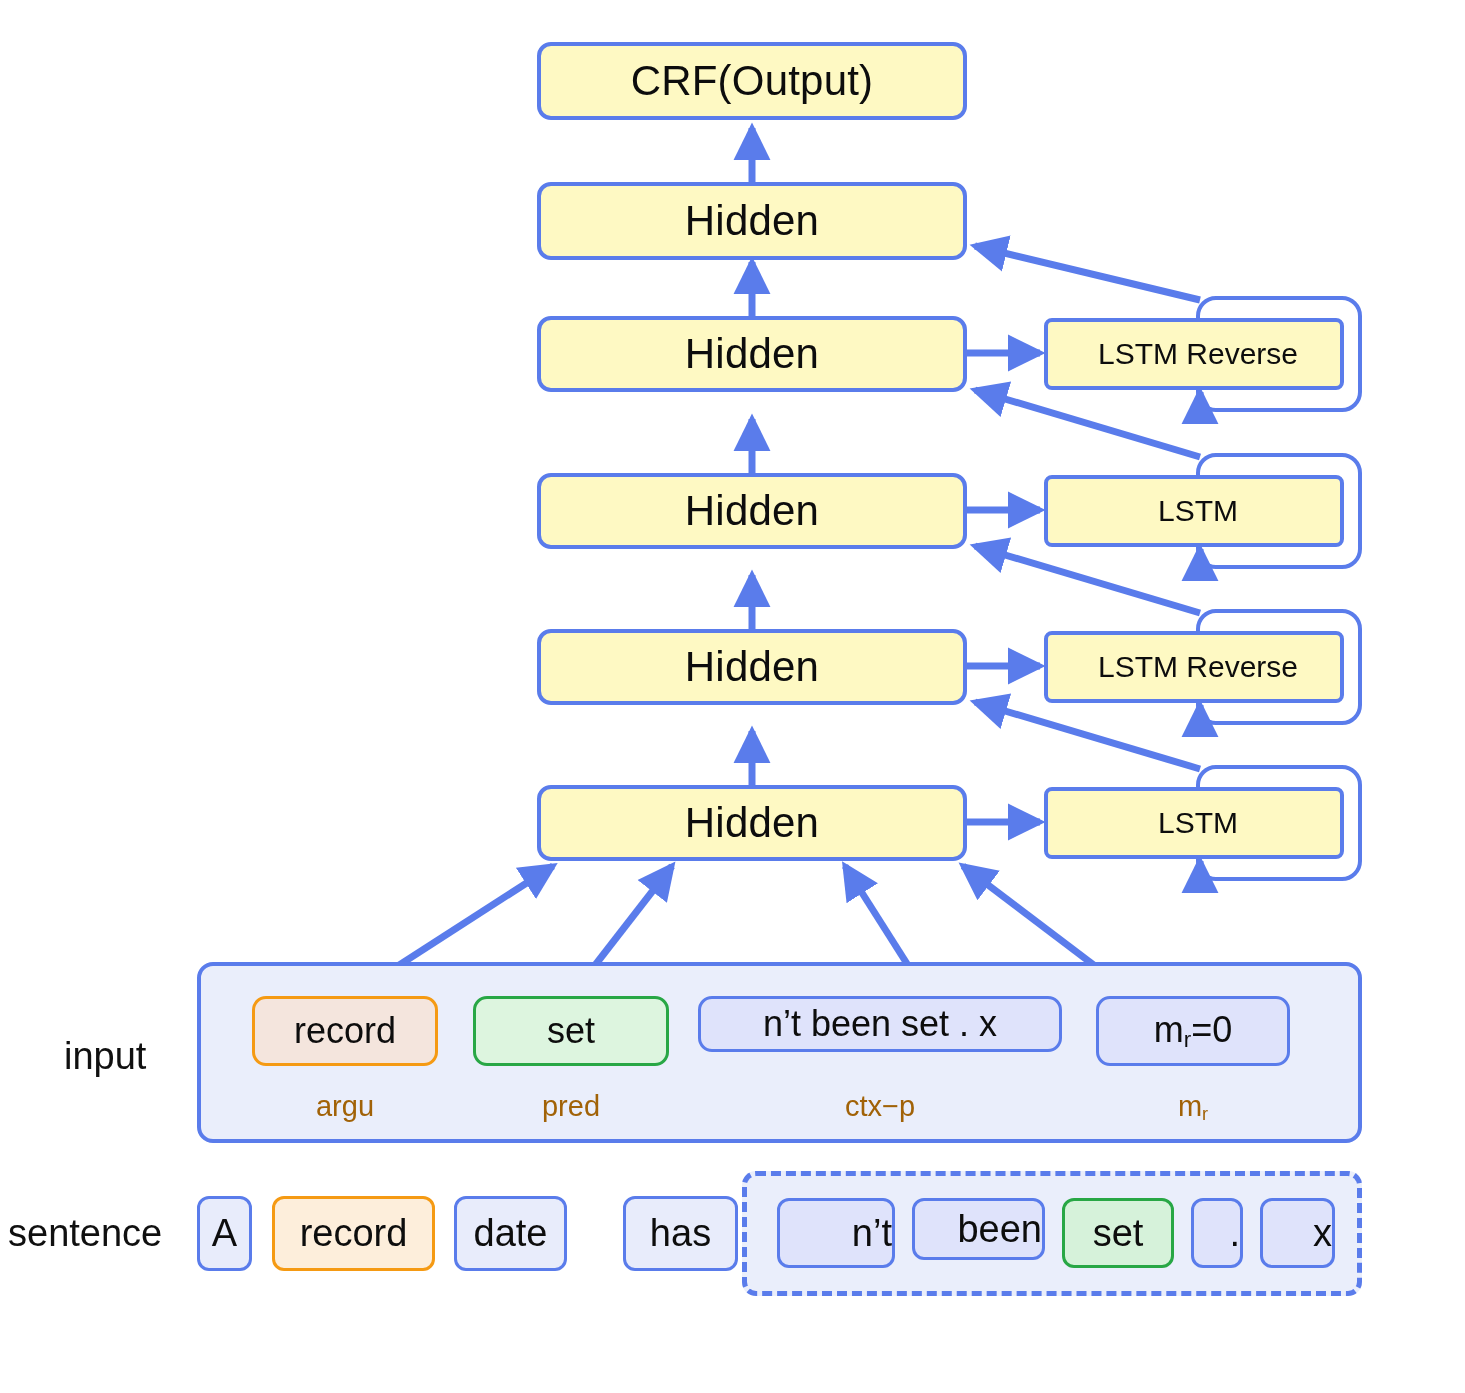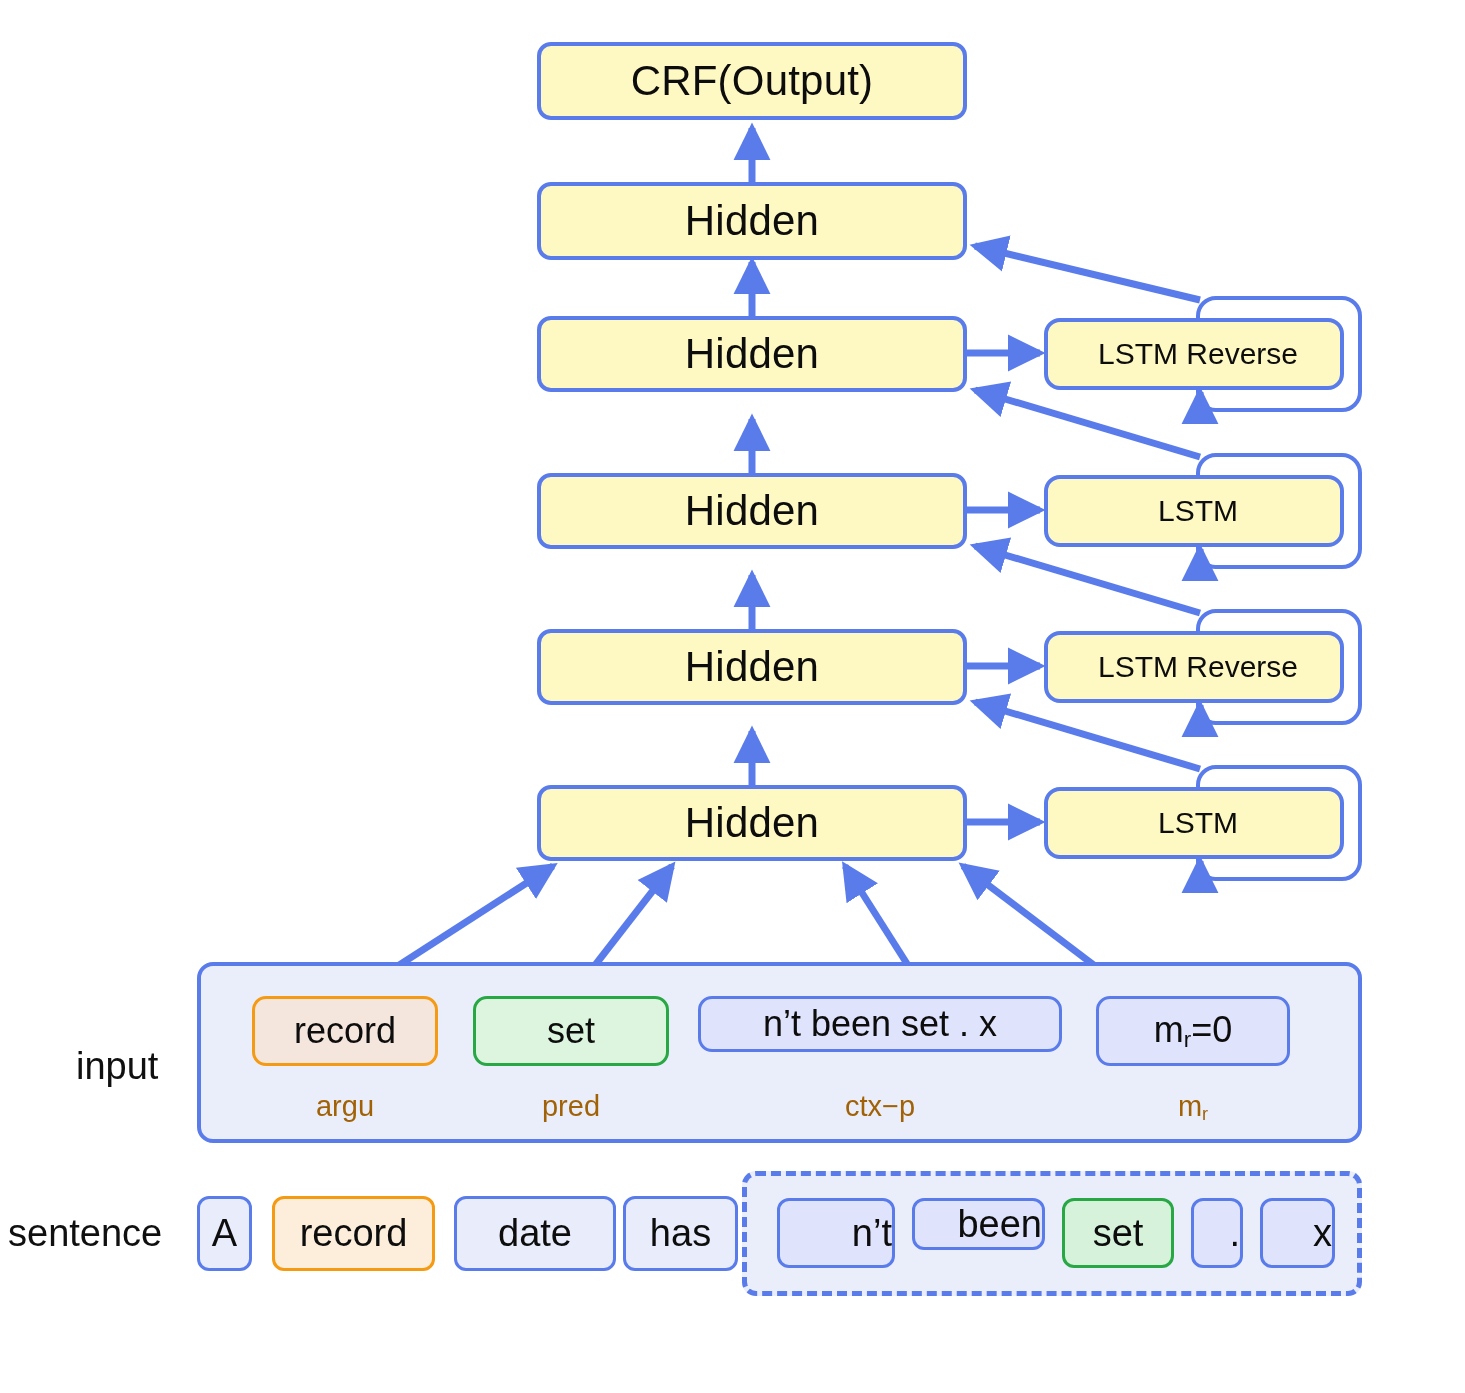--- a/index.html
+++ b/index.html
@@ -36,21 +36,21 @@
     background: #fef9c3;
     color: #0d0d0d;
     white-space: nowrap;
   }
   .bigbox {
     font-size: 42px;
     letter-spacing: 0.2px;
   }
   .lstmbox {
     font-size: 30px;
-    border-radius: 16px;
+    border-radius: 8px;
     padding-left: 8px;
   }
   .loopframe {
     position: absolute;
     box-sizing: border-box;
     border: 4px solid #5a7ceb;
     border-radius: 20px;
     background: transparent;
   }
   .sidelabel {
@@ -209,21 +209,21 @@
   <div class="loopframe" style="left:1196px; top:609px; width:166px; height:116px;"></div>
   <div class="node lstmbox" style="left:1044px; top:631px; width:300px; height:72px;">
     <span>LSTM  Reverse</span>
   </div>
 
   <div class="loopframe" style="left:1196px; top:765px; width:166px; height:116px;"></div>
   <div class="node lstmbox" style="left:1044px; top:787px; width:300px; height:72px;">
     <span>LSTM</span>
   </div>
 
-  <div class="sidelabel" style="left:76px; top:1035px;margin-top:10px;">input</div>
+  <div class="sidelabel" style="left:64px; top:1035px;">input</div>
 
   <div class="inputpanel" style="left:197px; top:962px; width:1165px; height:181px;"></div>
 
   <div class="chip argu" style="left:252px; top:996px; width:186px; height:70px;">
     <span>record</span>
   </div>
   <div class="sublabel" style="left:252px; top:1090px; width:186px;">argu</div>
 
   <div class="chip pred" style="left:473px; top:996px; width:196px; height:70px;">
     <span>set</span>
@@ -243,31 +243,31 @@
   <div class="sidelabel" style="left:8px; top:1212px;">sentence</div>
 
   <div class="dashbox" style="left:742px; top:1171px; width:620px; height:125px;"></div>
 
   <div class="token" style="left:197px; top:1196px; width:55px; height:75px;">
     <span>A</span>
   </div>
   <div class="token marked" style="left:272px; top:1196px; width:163px; height:75px;">
     <span>record</span>
   </div>
-  <div class="token" style="left:454px; top:1196px; width:162px; height:75px;">
+  <div class="token" style="left:454px; top:1196px; width:113px; height:75px;">
     <span>date</span>
   </div>
   <div class="token" style="left:610px; top:1196px; width:115px; height:75px;margin-left:13px;">
     <span>has</span>
   </div>
 
   <div class="token inside" style="left:777px; top:1198px; width:118px; height:70px;">
     <span>n’t</span>
   </div>
-  <div class="token inside" style="left:912px; top:1198px; width:133px; height:52px;">
+  <div class="token inside" style="left:912px; top:1198px; width:133px; height:62px;">
     <span>been</span>
   </div>
   <div class="token predtok" style="left:1062px; top:1198px; width:112px; height:70px;">
     <span>set</span>
   </div>
   <div class="token inside" style="left:1191px; top:1198px; width:52px; height:70px;">
     <span>.</span>
   </div>
   <div class="token inside" style="left:1260px; top:1198px; width:75px; height:70px;">
     <span>x</span>

